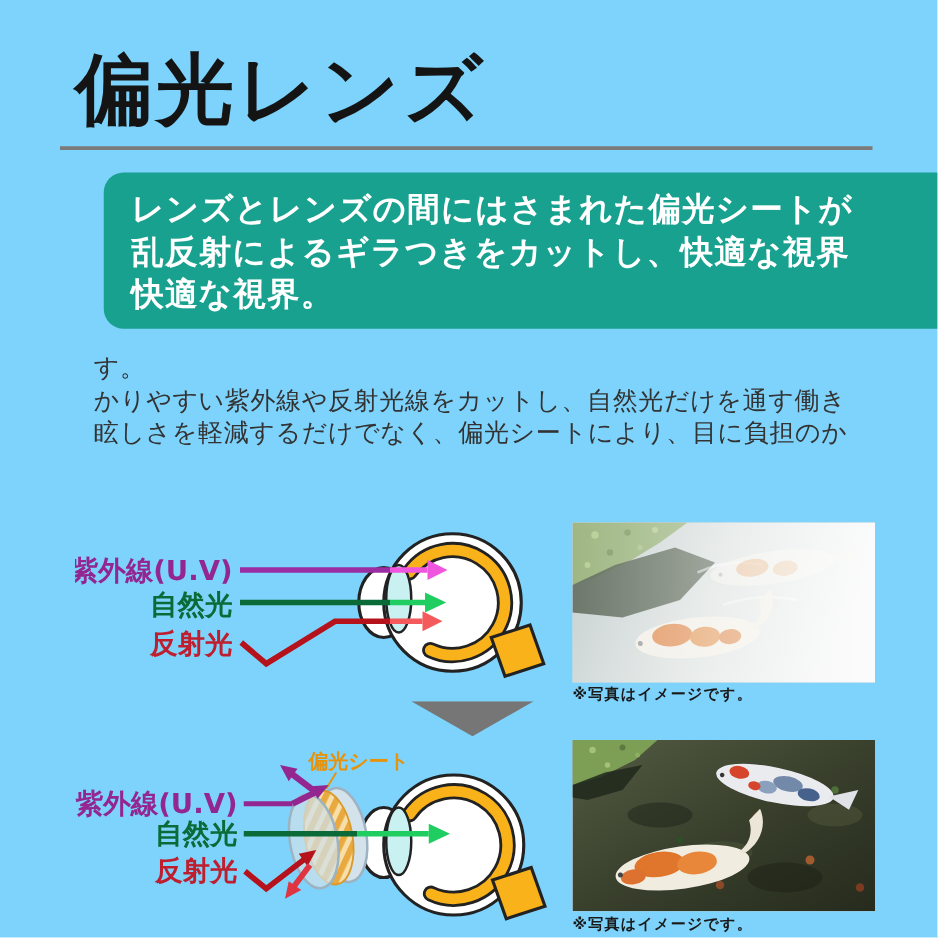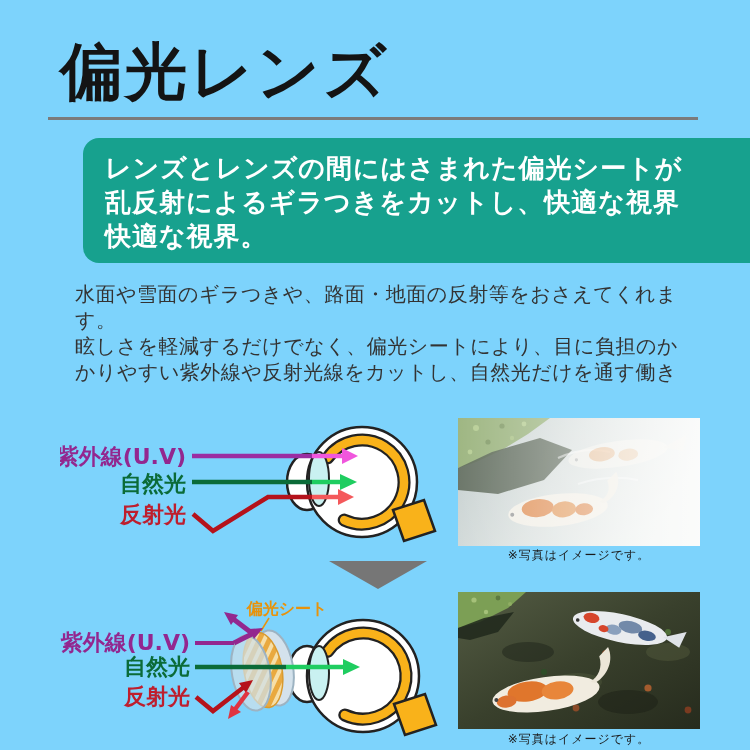--- a/index.html
+++ b/index.html
@@ -16,45 +16,44 @@
     left:83px;top:138px;width:682px;height:125px;background:#17a18e;border-radius:16px;
     color:#ffffff;font-weight:700;font-size:26px;line-height:34px;letter-spacing:1px;
     padding:13px 0 0 22px;box-sizing:border-box;
   }
   #description{
     left:75px;top:281px;width:605px;font-size:20px;line-height:26px;color:#333333;
     letter-spacing:0.5px;
   }
   .photo{background:#dddddd;}
   .photo-caption{
-    width:242px;text-align:center;font-size:12px;font-weight:400;color:#1a1a1a;letter-spacing:1px;
+    width:242px;text-align:left;font-size:12px;font-weight:700;color:#1a1a1a;letter-spacing:1px;
   }
   svg text{font-family:"DejaVu Sans","Liberation Sans",sans-serif;}
   .ray-label{font-size:22px;font-weight:700;}
   .sheet-label{font-size:16px;font-weight:700;}
 </style>
 </head>
 <body>
 
 <div id="stage">
 
   <div class="abs" id="page-title">偏光レンズ</div>
   <div class="abs" id="title-divider"></div>
 
   <div class="abs" id="highlight-box">
     <div>レンズとレンズの間にはさまれた偏光シートが</div>
     <div>乱反射によるギラつきをカットし、快適な視界</div>
     <div>快適な視界。</div>
   </div>
 
   <div class="abs" id="description">
-    <div>水面や雪面のギラつきや、路面・地面の反射等をおさえてくれま</div>
     <div>す。</div>
+    <div>かりやすい紫外線や反射光線をカットし、自然光だけを通す働き</div>
     <div>眩しさを軽減するだけでなく、偏光シートにより、目に負担のか</div>
-    <div>かりやすい紫外線や反射光線をカットし、自然光だけを通す働き</div>
   </div>
 
   <svg class="abs" style="left:60px;top:415px;" width="390" height="150" viewBox="0 0 390 150">
 
     <g>
       <ellipse cx="247" cy="67" rx="20" ry="28" fill="#ffffff" stroke="#222222" stroke-width="2.5"></ellipse>
       <circle cx="302" cy="67" r="55" fill="#ffffff" stroke="#222222" stroke-width="2.5"></circle>
       <path d="M267.6 42.9 A42 42 0 1 1 284.2 105.1" fill="none" stroke="#222222" stroke-width="13" stroke-linecap="round"></path>
       <path d="M267.6 42.9 A42 42 0 1 1 284.2 105.1" fill="none" stroke="#f9b21a" stroke-width="8.5" stroke-linecap="round"></path>
       <polygon points="333,95 364,85 375,116 344,126" fill="#f9b21a" stroke="#222222" stroke-width="2.5"></polygon>

